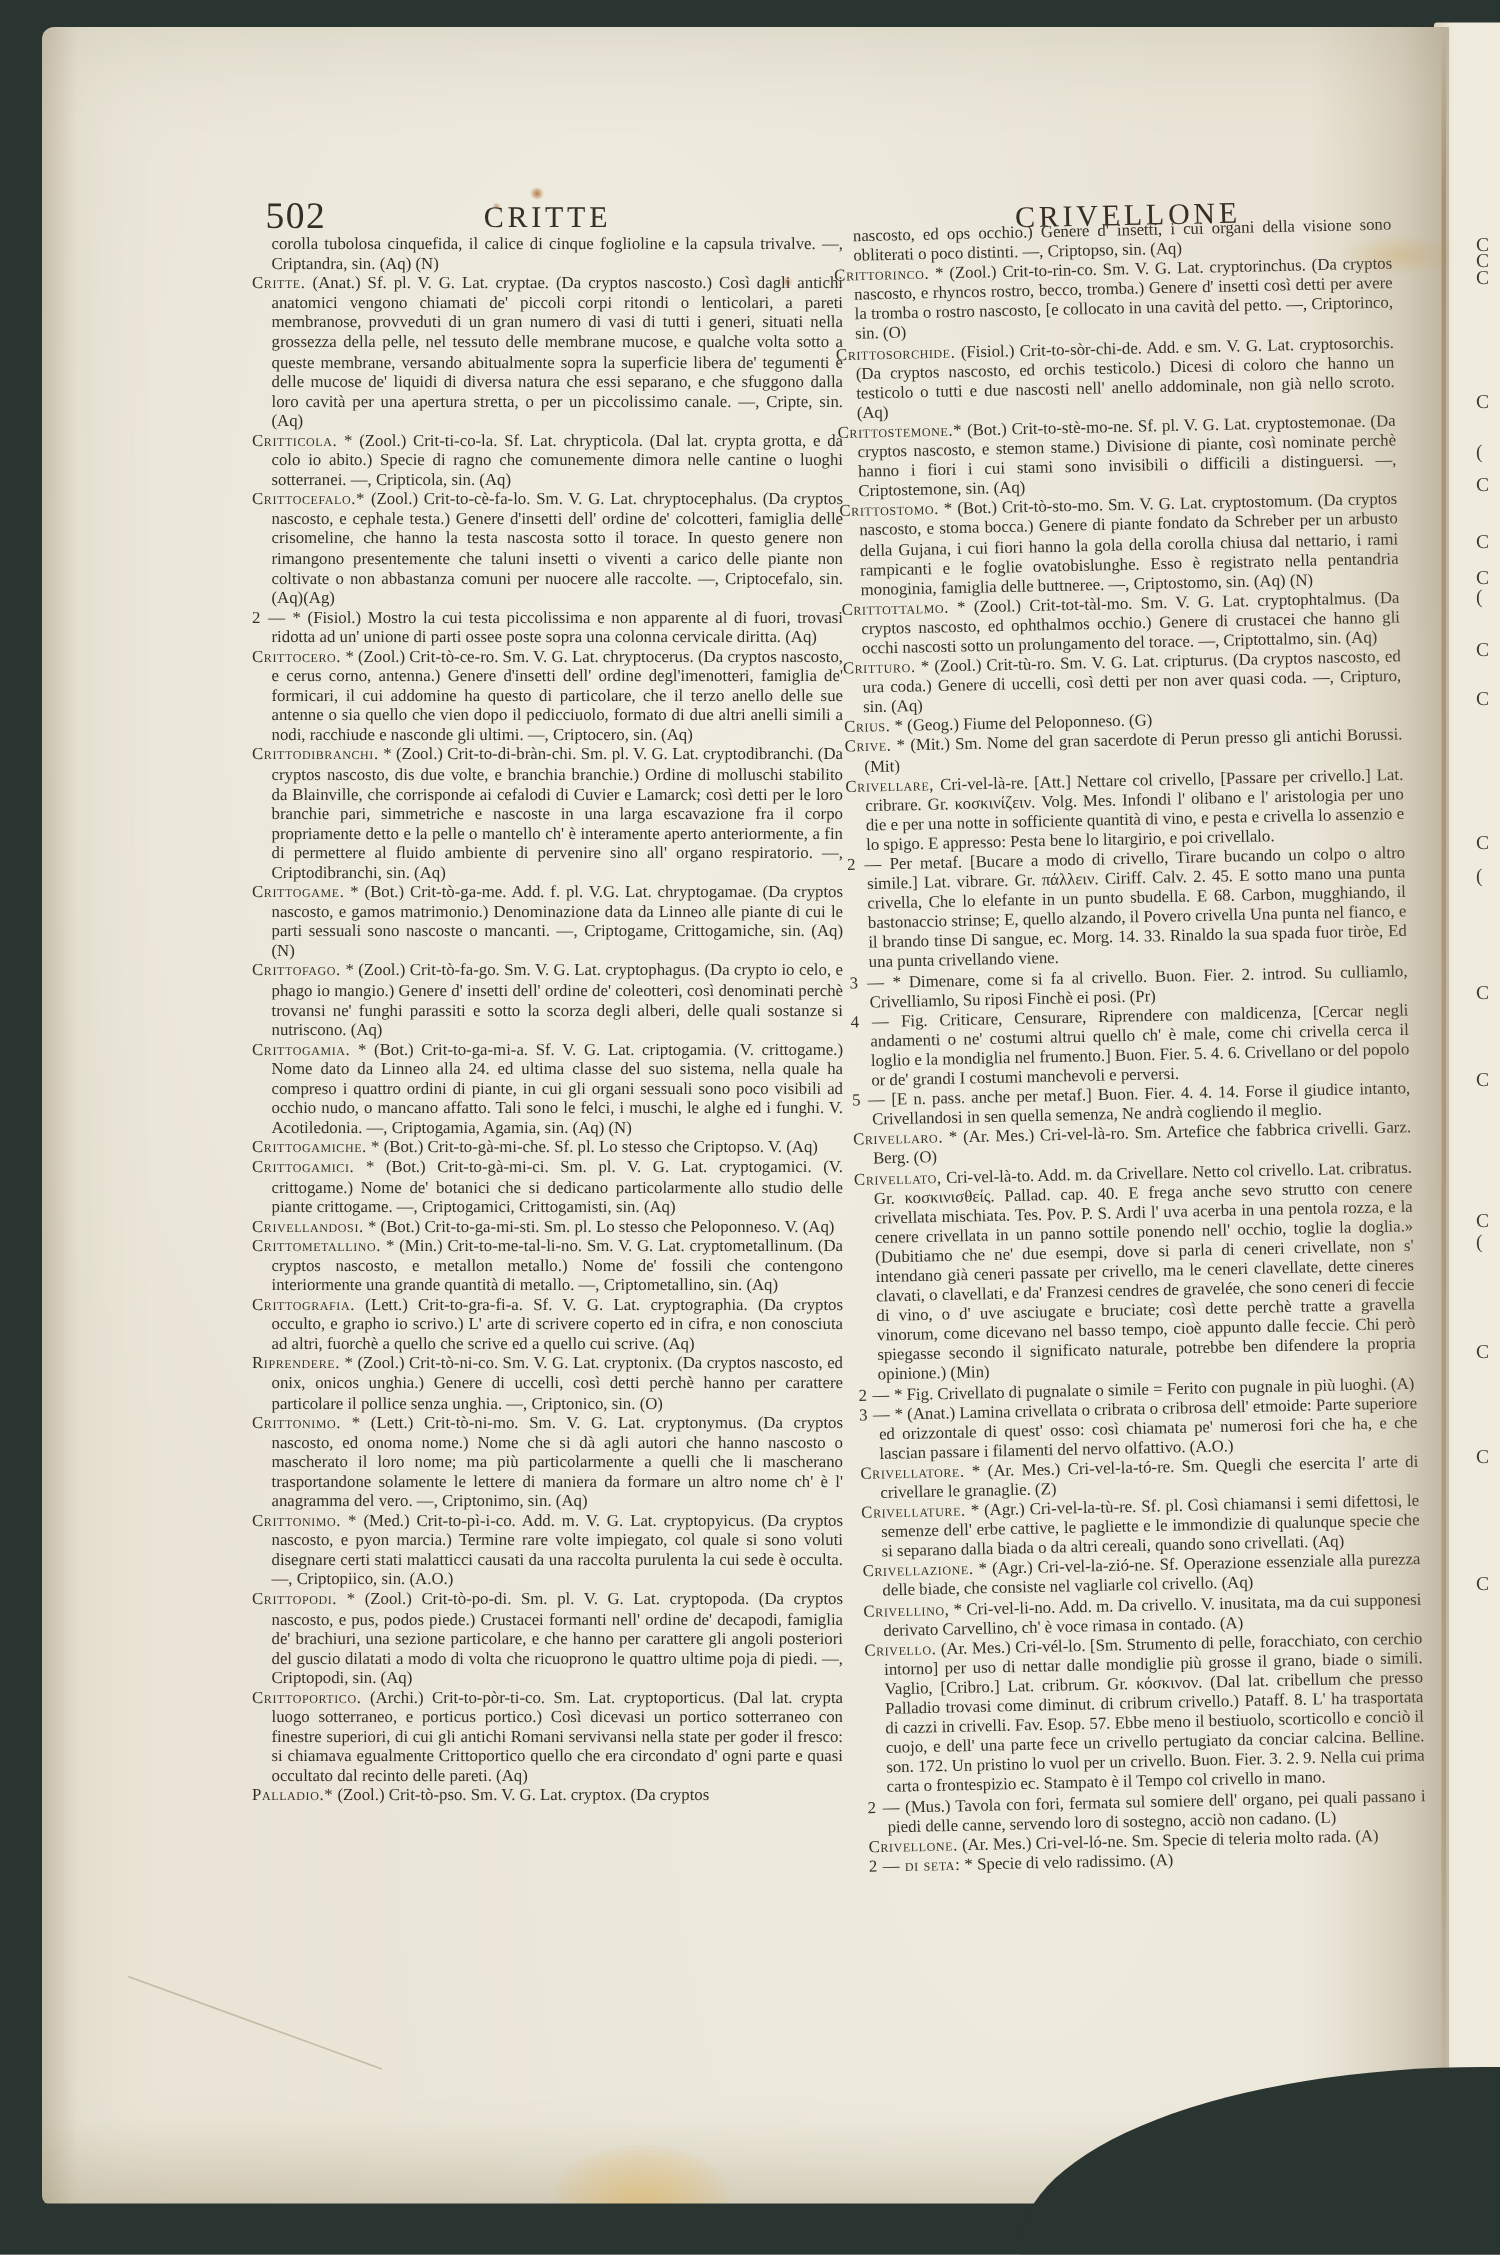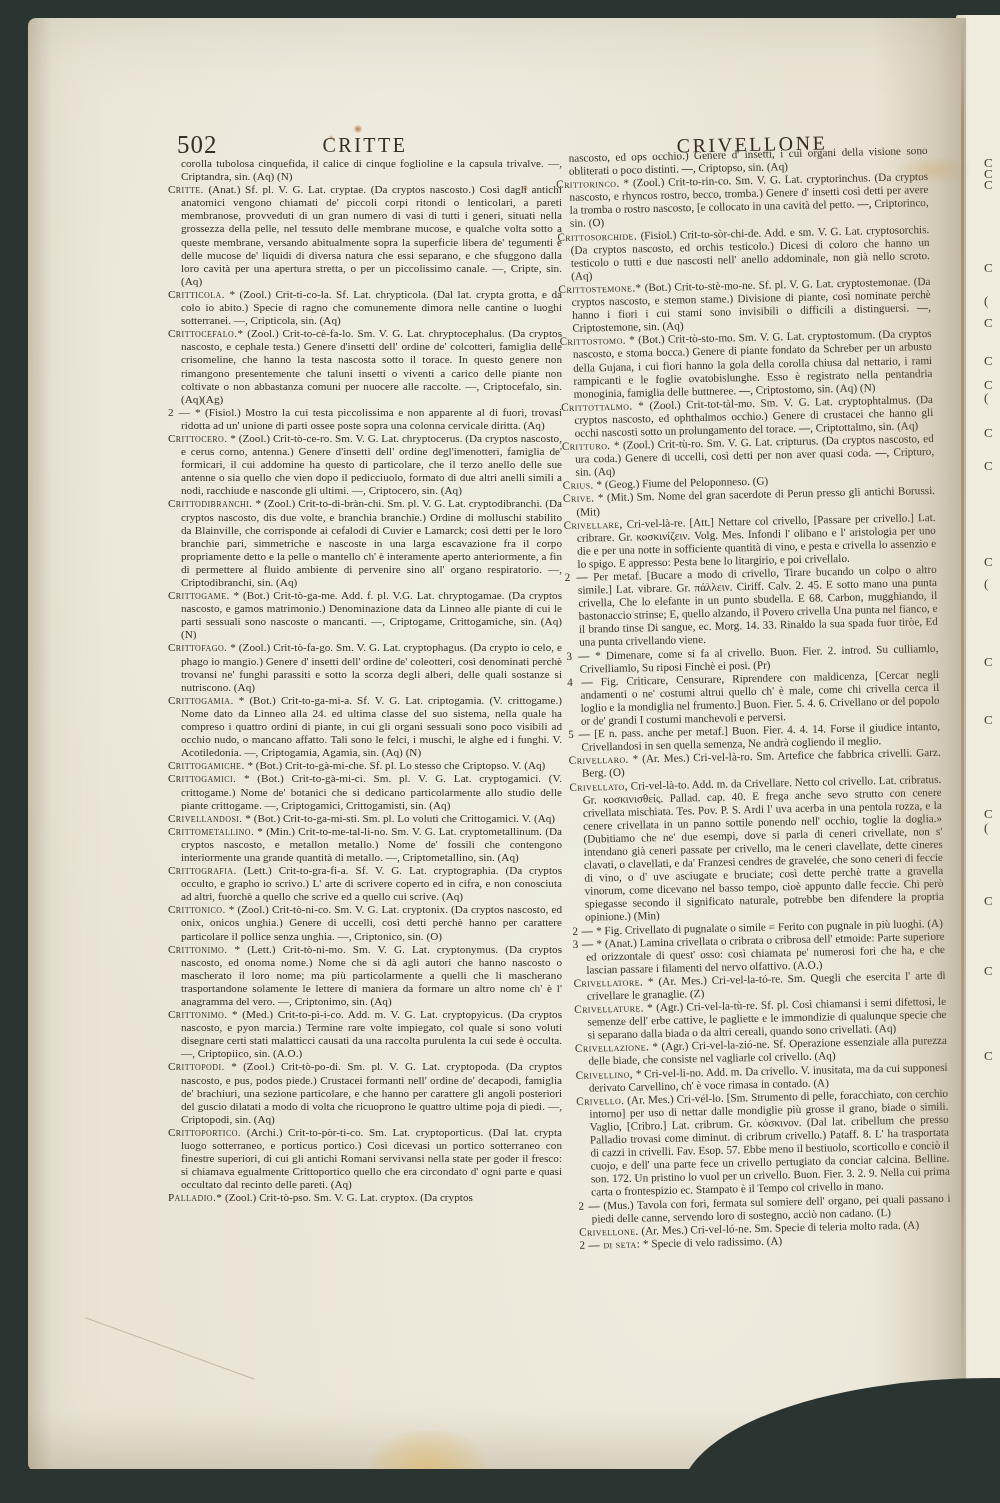--- a/index.html
+++ b/index.html
@@ -139,24 +139,24 @@
       <p class="entry"><span class="head">Critticola.</span> <span class="body">* (Zool.) Crit-ti-co-la. Sf. Lat. chrypticola. (Dal lat. crypta grotta, e da colo io abito.) Specie di ragno che comunemente dimora nelle cantine o luoghi sotterranei. —, Cripticola, sin. (Aq)</span></p>
       <p class="entry"><span class="head">Crittocefalo.*</span> <span class="body">(Zool.) Crit-to-cè-fa-lo. Sm. V. G. Lat. chryptocephalus. (Da cryptos nascosto, e cephale testa.) Genere d'insetti dell' ordine de' colcotteri, famiglia delle crisomeline, che hanno la testa nascosta sotto il torace. In questo genere non rimangono presentemente che taluni insetti o viventi a carico delle piante non coltivate o non abbastanza comuni per nuocere alle raccolte. —, Criptocefalo, sin.(Aq)(Ag)</span></p>
       <p class="entry"><span class="head">2 —</span> <span class="body">* (Fisiol.) Mostro la cui testa piccolissima e non apparente al di fuori, trovasi ridotta ad un' unione di parti ossee poste sopra una colonna cervicale diritta. (Aq)</span></p>
       <p class="entry"><span class="head">Crittocero.</span> <span class="body">* (Zool.) Crit-tò-ce-ro. Sm. V. G. Lat. chryptocerus. (Da cryptos nascosto, e cerus corno, antenna.) Genere d'insetti dell' ordine degl'imenotteri, famiglia de' formicari, il cui addomine ha questo di particolare, che il terzo anello delle sue antenne o sia quello che vien dopo il pedicciuolo, formato di due altri anelli simili a nodi, racchiude e nasconde gli ultimi. —, Criptocero, sin. (Aq)</span></p>
       <p class="entry"><span class="head">Crittodibranchi.</span> <span class="body">* (Zool.) Crit-to-di-bràn-chi. Sm. pl. V. G. Lat. cryptodibranchi. (Da cryptos nascosto, dis due volte, e branchia branchie.) Ordine di molluschi stabilito da Blainville, che corrisponde ai cefalodi di Cuvier e Lamarck; così detti per le loro branchie pari, simmetriche e nascoste in una larga escavazione fra il corpo propriamente detto e la pelle o mantello ch' è interamente aperto anteriormente, a fin di permettere al fluido ambiente di pervenire sino all' organo respiratorio. —, Criptodibranchi, sin. (Aq)</span></p>
       <p class="entry"><span class="head">Crittogame.</span> <span class="body">* (Bot.) Crit-tò-ga-me. Add. f. pl. V.G. Lat. chryptogamae. (Da cryptos nascosto, e gamos matrimonio.) Denominazione data da Linneo alle piante di cui le parti sessuali sono nascoste o mancanti. —, Criptogame, Crittogamiche, sin. (Aq) (N)</span></p>
       <p class="entry"><span class="head">Crittofago.</span> <span class="body">* (Zool.) Crit-tò-fa-go. Sm. V. G. Lat. cryptophagus. (Da crypto io celo, e phago io mangio.) Genere d' insetti dell' ordine de' coleotteri, così denominati perchè trovansi ne' funghi parassiti e sotto la scorza degli alberi, delle quali sostanze si nutriscono. (Aq)</span></p>
       <p class="entry"><span class="head">Crittogamia.</span> <span class="body">* (Bot.) Crit-to-ga-mi-a. Sf. V. G. Lat. criptogamia. (V. crittogame.) Nome dato da Linneo alla 24. ed ultima classe del suo sistema, nella quale ha compreso i quattro ordini di piante, in cui gli organi sessuali sono poco visibili ad occhio nudo, o mancano affatto. Tali sono le felci, i muschi, le alghe ed i funghi. V. Acotiledonia. —, Criptogamia, Agamia, sin. (Aq) (N)</span></p>
       <p class="entry"><span class="head">Crittogamiche.</span> <span class="body">* (Bot.) Crit-to-gà-mi-che. Sf. pl. Lo stesso che Criptopso. V. (Aq)</span></p>
       <p class="entry"><span class="head">Crittogamici.</span> <span class="body">* (Bot.) Crit-to-gà-mi-ci. Sm. pl. V. G. Lat. cryptogamici. (V. crittogame.) Nome de' botanici che si dedicano particolarmente allo studio delle piante crittogame. —, Criptogamici, Crittogamisti, sin. (Aq)</span></p>
-      <p class="entry"><span class="head">Crivellandosi.</span> <span class="body">* (Bot.) Crit-to-ga-mi-sti. Sm. pl. Lo voluti che Crittogamici. V. (Aq)</span></p>
+      <p class="entry"><span class="head">Crivellandosi.</span> <span class="body">* (Bot.) Crit-to-ga-mi-sti. Sm. pl. Lo stesso che Peloponneso. V. (Aq)</span></p>
       <p class="entry"><span class="head">Crittometallino.</span> <span class="body">* (Min.) Crit-to-me-tal-li-no. Sm. V. G. Lat. cryptometallinum. (Da cryptos nascosto, e metallon metallo.) Nome de' fossili che contengono interiormente una grande quantità di metallo. —, Criptometallino, sin. (Aq)</span></p>
       <p class="entry"><span class="head">Crittografia.</span> <span class="body">(Lett.) Crit-to-gra-fi-a. Sf. V. G. Lat. cryptographia. (Da cryptos occulto, e grapho io scrivo.) L' arte di scrivere coperto ed in cifra, e non conosciuta ad altri, fuorchè a quello che scrive ed a quello cui scrive. (Aq)</span></p>
-      <p class="entry"><span class="head">Crittonico.</span> <span class="body">* (Zool.) Crit-tò-ni-co. Sm. V. G. Lat. cryptonix. (Da cryptos nascosto, ed onix, onicos unghia.) Genere di uccelli, così detti perchè hanno per carattere particolare il pollice senza unghia. —, Criptonico, sin. (O)</span></p>
+      <p class="entry"><span class="head">Riprendere.</span> <span class="body">* (Zool.) Crit-tò-ni-co. Sm. V. G. Lat. cryptonix. (Da cryptos nascosto, ed onix, onicos unghia.) Genere di uccelli, così detti perchè hanno per carattere particolare il pollice senza unghia. —, Criptonico, sin. (O)</span></p>
       <p class="entry"><span class="head">Crittonimo.</span> <span class="body">* (Lett.) Crit-tò-ni-mo. Sm. V. G. Lat. cryptonymus. (Da cryptos nascosto, ed onoma nome.) Nome che si dà agli autori che hanno nascosto o mascherato il loro nome; ma più particolarmente a quelli che li mascherano trasportandone solamente le lettere di maniera da formare un altro nome ch' è l' anagramma del vero. —, Criptonimo, sin. (Aq)</span></p>
       <p class="entry"><span class="head">Crittonimo.</span> <span class="body">* (Med.) Crit-to-pì-i-co. Add. m. V. G. Lat. cryptopyicus. (Da cryptos nascosto, e pyon marcia.) Termine rare volte impiegato, col quale si sono voluti disegnare certi stati malatticci causati da una raccolta purulenta la cui sede è occulta. —, Criptopiico, sin. (A.O.)</span></p>
       <p class="entry"><span class="head">Crittopodi.</span> <span class="body">* (Zool.) Crit-tò-po-di. Sm. pl. V. G. Lat. cryptopoda. (Da cryptos nascosto, e pus, podos piede.) Crustacei formanti nell' ordine de' decapodi, famiglia de' brachiuri, una sezione particolare, e che hanno per carattere gli angoli posteriori del guscio dilatati a modo di volta che ricuoprono le quattro ultime poja di piedi. —, Criptopodi, sin. (Aq)</span></p>
       <p class="entry"><span class="head">Crittoportico.</span> <span class="body">(Archi.) Crit-to-pòr-ti-co. Sm. Lat. cryptoporticus. (Dal lat. crypta luogo sotterraneo, e porticus portico.) Così dicevasi un portico sotterraneo con finestre superiori, di cui gli antichi Romani servivansi nella state per goder il fresco: si chiamava egualmente Crittoportico quello che era circondato d' ogni parte e quasi occultato dal recinto delle pareti. (Aq)</span></p>
       <p class="entry"><span class="head">Palladio.*</span> <span class="body">(Zool.) Crit-tò-pso. Sm. V. G. Lat. cryptox. (Da cryptos</span></p>
     </div>
   <div class="column right">
       <p class="entry cont"><span class="head"></span> <span class="body">nascosto, ed ops occhio.) Genere d' insetti, i cui organi della visione sono obliterati o poco distinti. —, Criptopso, sin. (Aq)</span></p>
       <p class="entry"><span class="head">Crittorinco.</span> <span class="body">* (Zool.) Crit-to-rin-co. Sm. V. G. Lat. cryptorinchus. (Da cryptos nascosto, e rhyncos rostro, becco, tromba.) Genere d' insetti così detti per avere la tromba o rostro nascosto, [e collocato in una cavità del petto. —, Criptorinco, sin. (O)</span></p>
       <p class="entry"><span class="head">Crittosorchide.</span> <span class="body">(Fisiol.) Crit-to-sòr-chi-de. Add. e sm. V. G. Lat. cryptosorchis. (Da cryptos nascosto, ed orchis testicolo.) Dicesi di coloro che hanno un testicolo o tutti e due nascosti nell' anello addominale, non già nello scroto. (Aq)</span></p>

